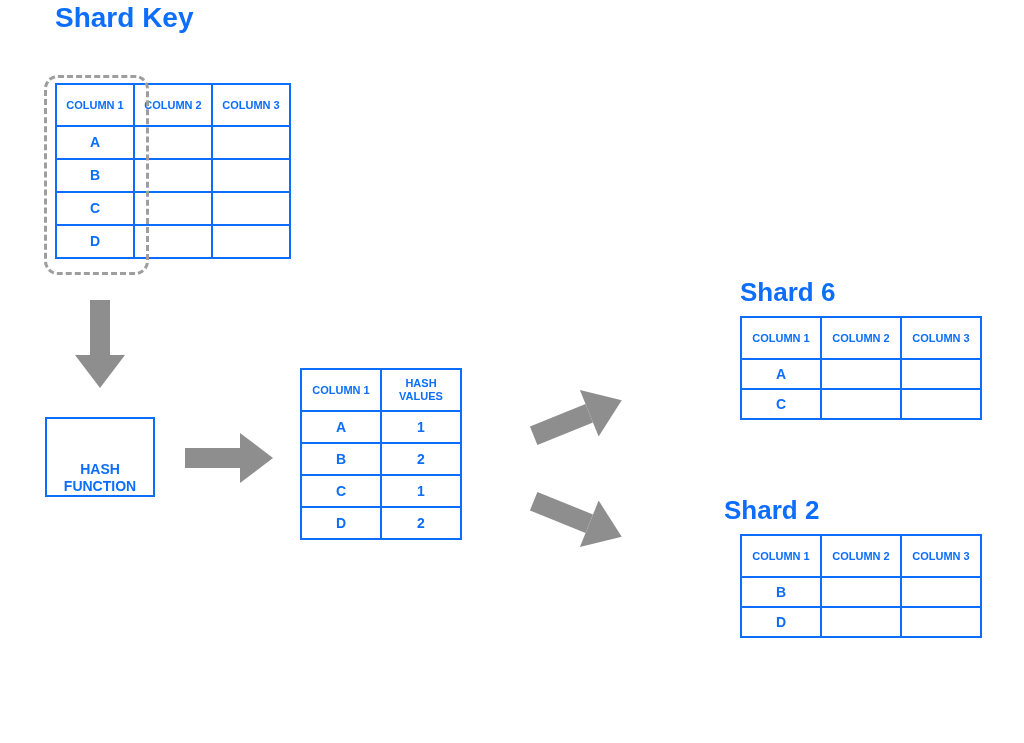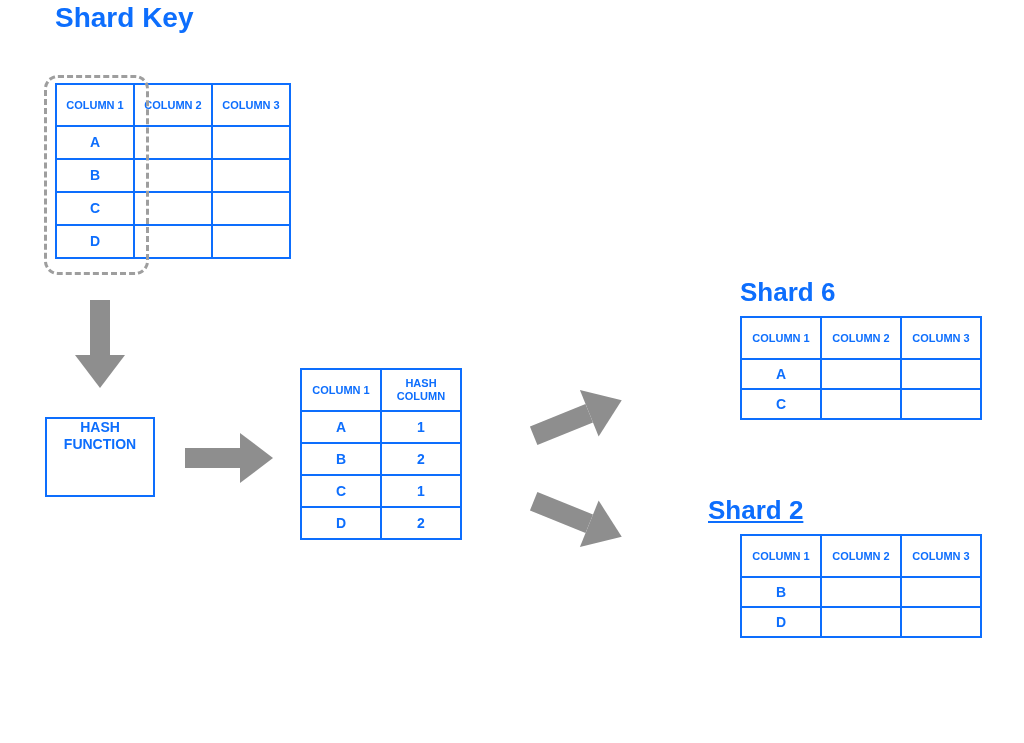--- a/index.html
+++ b/index.html
@@ -47,21 +47,21 @@
     border: 3px dashed #9e9e9e;
     border-radius: 14px;
     position: absolute;
     pointer-events: none;
   }
   .hash-fn {
     border: 2px solid #0d6efd;
     width: 110px;
     height: 80px;
     display: flex;
-    align-items: flex-start;
+    align-items: flex-end;
     justify-content: center;
     text-align: center;
     font-weight: 700;
     font-size: 14px;
     line-height: 1.2;
     color: #0d6efd;
   }
   .arrow {
     position: absolute;
     color: #8e8e8e;
@@ -127,21 +127,21 @@
     <rect x="0" y="20" width="55" height="20" fill="#8e8e8e"></rect>
     <polygon points="55,5 55,55 88,30" fill="#8e8e8e"></polygon>
   </svg>
 </div>
 
 <div style="position:absolute; left:300px; top:368px;">
   <table class="tbl hash-table">
     <tbody>
         <tr>
       <th>COLUMN 1</th>
-      <th>HASH COLUMN</th>
+      <th>HASH VALUES</th>
     </tr>
     <tr>
       <td>A</td>
       <td>1</td>
     </tr>
     <tr>
       <td>B</td>
       <td>2</td>
     </tr>
     <tr>
@@ -193,21 +193,21 @@
     </tr>
     <tr>
       <td>C</td>
       <td></td>
       <td></td>
     </tr>
   </tbody>
     </table>
 </div>
 
-<div class="title" style="position:absolute; left:708px; top:496px; width:240px; font-size:26px;text-decoration:underline;">
+<div class="title" style="position:absolute; left:724px; top:496px; width:240px; font-size:26px;">
   <span>Shard 2</span>
 </div>
 
 <div style="position:absolute; left:740px; top:534px;">
   <table class="tbl shard-table">
     <tbody>
         <tr>
       <th>COLUMN 1</th>
       <th>COLUMN 2</th>
       <th>COLUMN 3</th>

